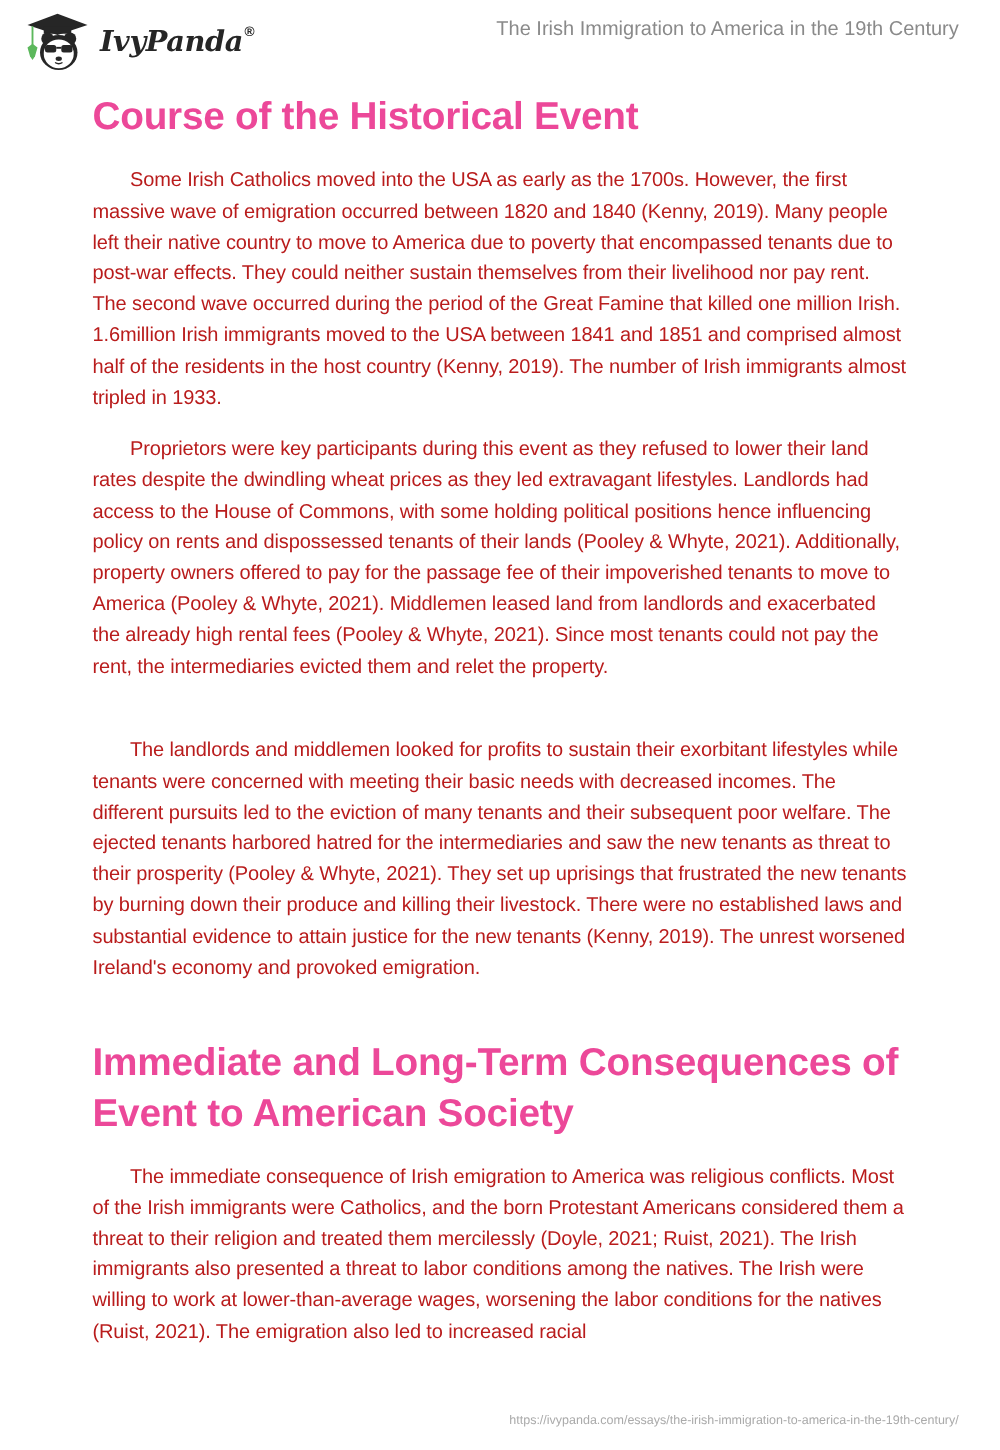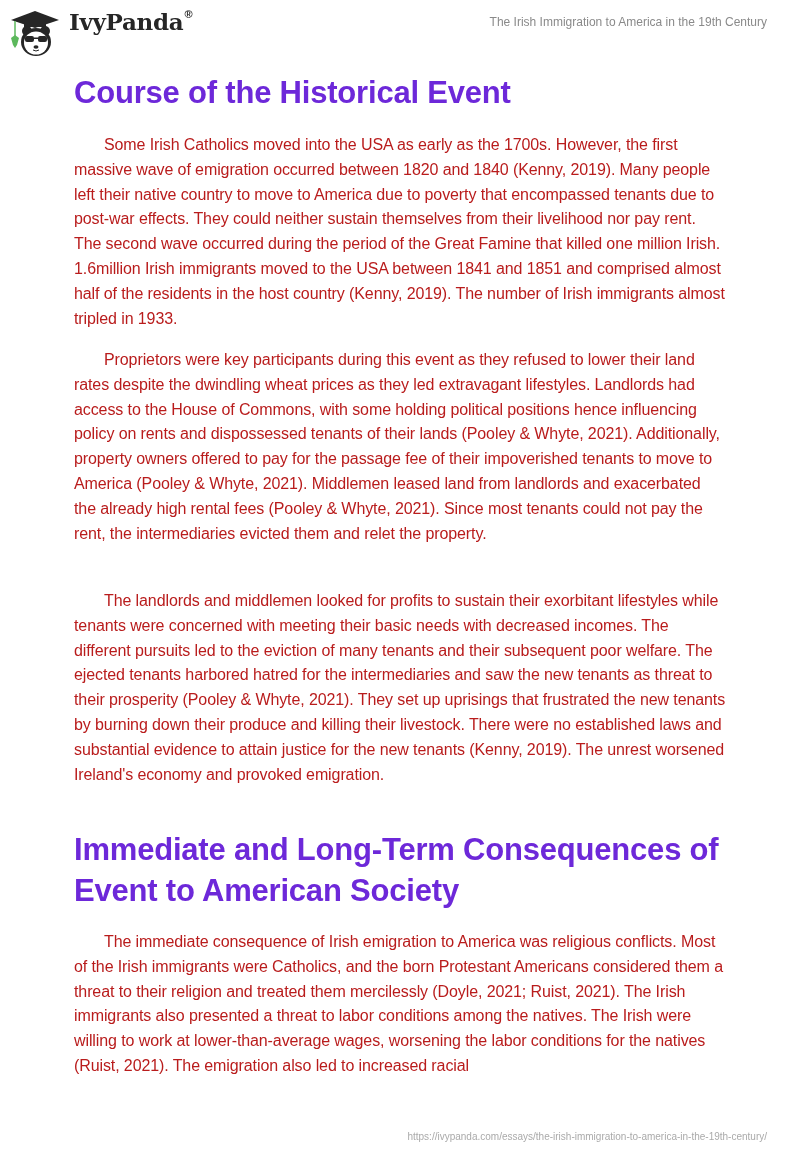--- a/index.html
+++ b/index.html
@@ -1,24 +1,24 @@
 <!DOCTYPE html>
 <html><head>
 <meta charset="utf-8">
 <style>
   html, body { margin: 0; padding: 0; background: #ffffff; }
   body { width: 800px; height: 1160px; position: relative; overflow: hidden; font-family: "Liberation Sans", sans-serif; color: #222222; }
   .header { position: absolute; top: 0; left: 0; width: 800px; height: 62px; }
-  .logo { position: absolute; left: 7px; top: 8px; display: flex; align-items: flex-start; }
+  .logo { position: absolute; left: 18px; top: 8px; display: flex; align-items: center; font-style: italic; }
   .logo svg { width: 56px; height: 50px; }
   .logo-text { font-family: "DejaVu Serif", serif; font-weight: bold; font-size: 23px; color: #262626; margin-left: 6px; letter-spacing: -0.3px; }
   .logo-text sup { font-size: 11px; font-family: "Liberation Sans", sans-serif; vertical-align: 12px; margin-left: 1px; }
-  .doc-title { position: absolute; right: 33px; top: 15px; font-size: 12px; color: #8a8a8a; }
+  .doc-title { position: absolute; right: 33px; top: 15px; font-size: 16px; color: #8a8a8a; }
   .content { position: absolute; left: 74px; top: 0; width: 652px; }
-  h2 { font-family: "Liberation Sans", sans-serif; font-weight: bold; color: #6d28d9; font-size: 31px; line-height: 41px; margin: 0; letter-spacing: -0.2px; }
+  h2 { font-family: "Liberation Sans", sans-serif; font-weight: bold; color: #ec4899; font-size: 31px; line-height: 41px; margin: 0; letter-spacing: -0.2px; }
   p { font-size: 16px; line-height: 24.8px; margin: 0; text-indent: 30px; color: #b91c1c; letter-spacing: -0.1px; }
   .footer-url { position: absolute; right: 33px; top: 1131px; font-size: 10px; color: #aaaaaa; }
 </style>
 </head>
 <body>
 
 <div class="header">
   <div class="logo">
     <svg viewBox="0 0 56 50">
 

